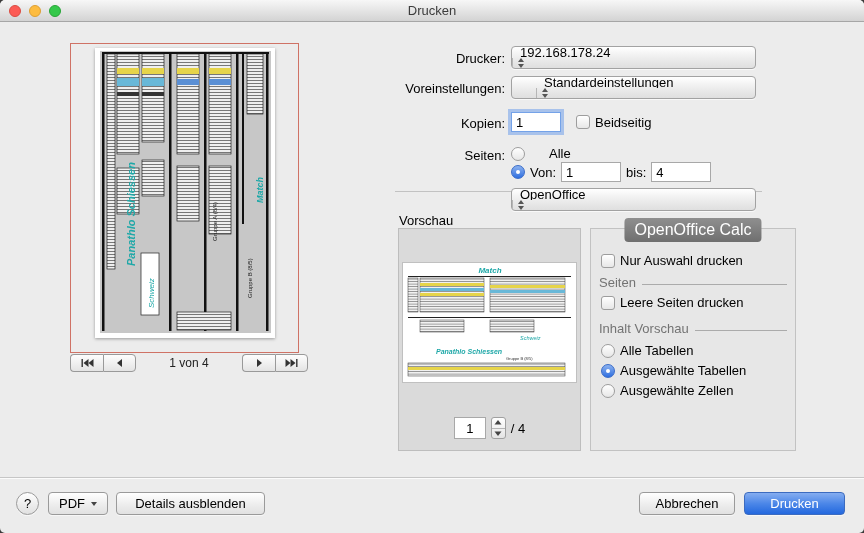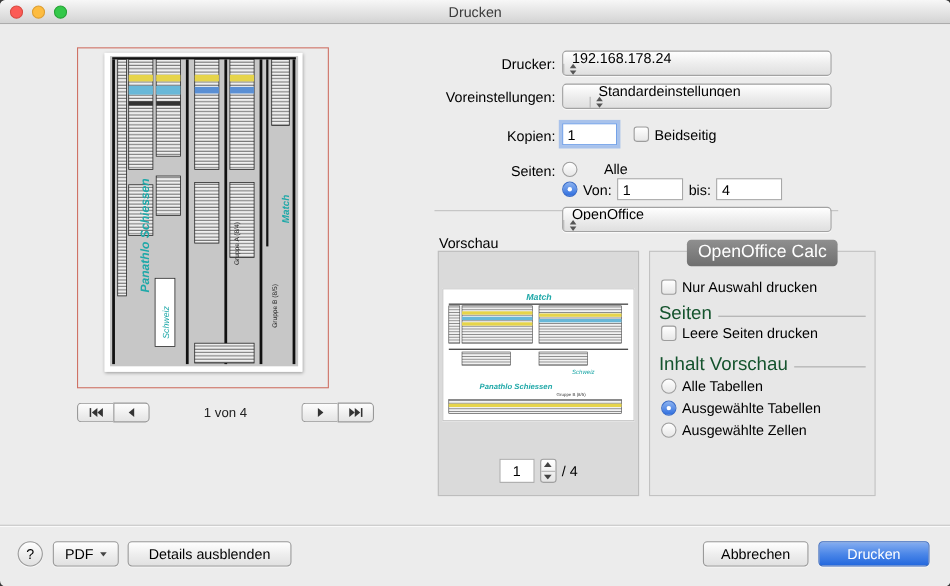--- a/index.html
+++ b/index.html
@@ -64,22 +64,22 @@
   .checkbox { width:14px; height:14px; border-radius:3px; border:1px solid #9d9d9d;
     background:linear-gradient(#fff,#e7e7e7); flex:none; }
 
   .ctl-row { position:absolute; display:flex; align-items:center; gap:5px; font-size:13px; color:#000; }
   .form-lbl { position:absolute; left:300px; width:205px; text-align:right; font-size:13px; color:#000; }
 
   
   .preview-frame { position:absolute; left:70px; top:43px; width:229px; height:310px; border:1px solid #cf7265; }
   .preview-page { position:absolute; left:24px; top:4px; width:180px; height:290px; background:#fff;
     box-shadow:0 1px 3px rgba(0,0,0,.35); }
-  .nav-row { position:absolute; left:70px; top:354px; width:270px; height:18px;
-    display:flex; align-items:center; justify-content:space-between;margin-top:12px; }
+  .nav-row { position:absolute; left:70px; top:354px; width:238px; height:18px;
+    display:flex; align-items:center; justify-content:space-between; }
   .seg { display:flex; }
   .nav-btn { width:33px; height:18px; display:flex; align-items:center; justify-content:center;
     border:1px solid #999; background:linear-gradient(#fdfdfd,#e4e4e4); padding:0; cursor:default; }
   .seg .nav-btn:first-child { border-radius:4px 0 0 4px; border-right:none; }
   .seg .nav-btn:last-child  { border-radius:0 4px 4px 0; }
   .page-indicator { font-size:12px; color:#222; }
 
   
   .hline { position:absolute; left:395px; top:191px; width:367px; height:1px; background:#c2c2c2; }
   .vorschau-lbl { position:absolute; left:399px; top:213px; font-size:13px; color:#000; }
@@ -94,21 +94,21 @@
   .stepper .half.up { border-bottom:1px solid #b5b5b5; }
   .page-total { font-size:13px; color:#000; }
 
   
   .options-panel { position:absolute; left:590px; top:228px; width:206px; height:223px;
     background:#e7e7e7; border:1px solid #c2c2c2; }
   .options-header { position:absolute; top:-11px; left:50%; transform:translateX(-50%);
     background:linear-gradient(#8f8f8f,#6f6f6f); color:#fff; font-size:16px;
     padding:3px 10px; border-radius:4px; white-space:nowrap; }
   .opt-row { position:absolute; left:10px; display:flex; align-items:center; gap:5px; font-size:13px; color:#000; }
-  .opt-section { position:absolute; left:8px; right:8px; display:flex; align-items:center; gap:6px; font-size:17px; color:#14532d; }
+  .opt-section { position:absolute; left:8px; right:8px; display:flex; align-items:center; gap:6px; font-size:13px; color:#737373; }
   .opt-section .rule { flex:1; height:1px; background:#ababab; position:relative; top:2px; }
 
   
   .footer-sep { position:absolute; left:0; top:477px; width:100%; height:1px; background:#c6c6c6;
     box-shadow:0 1px 0 rgba(255,255,255,.8); }
   .help-btn { position:absolute; left:16px; top:492px; width:23px; height:23px; border-radius:50%; padding:0; }
   .pdf-btn { position:absolute; left:48px; top:492px; width:60px; padding:0; gap:6px; }
   .chev { width:0; height:0; border-left:3.5px solid transparent; border-right:3.5px solid transparent; border-top:4.5px solid #444; }
   .details-btn { position:absolute; left:116px; top:492px; width:149px; padding:0; }
   .cancel-btn { position:absolute; left:639px; top:492px; width:96px; }

